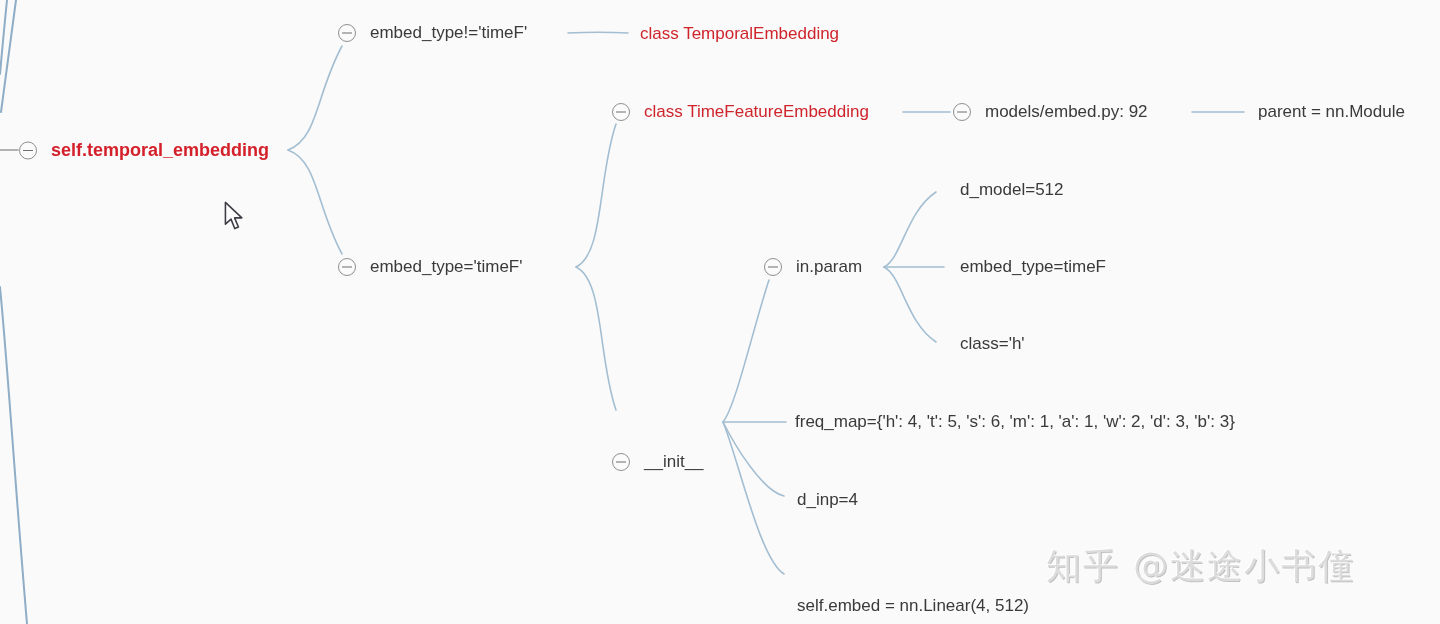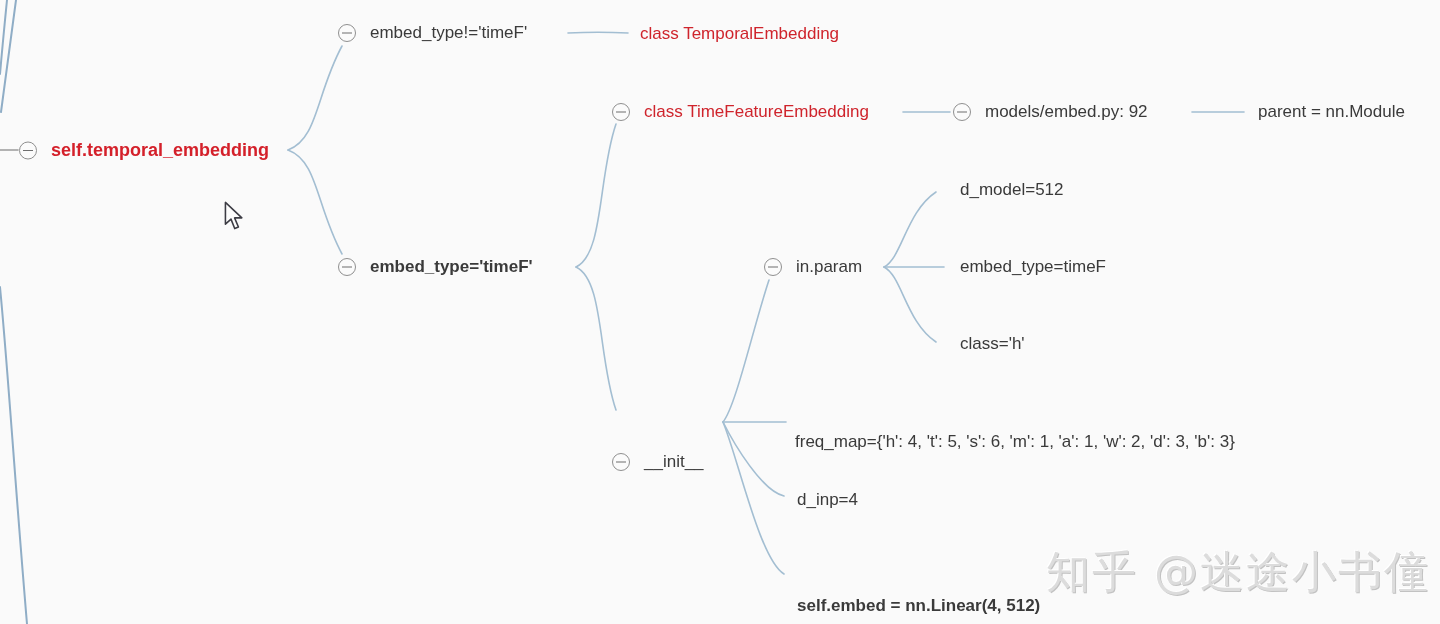--- a/index.html
+++ b/index.html
@@ -25,27 +25,27 @@
     width:18px;height:18px;flex:0 0 18px;
     border:1.6px solid #8f8f8f;border-radius:50%;
     background:#fbfbfb;position:relative;box-sizing:border-box;
     margin-right:14px;
   }
   .collapse::after{
     content:"";position:absolute;left:3px;right:3px;top:50%;
     border-top:1.6px solid #6f6f6f;transform:translateY(-50%);
   }
   .label{font-size:17px;color:#3a3a3a;letter-spacing:0px;}
-  .label.bold{font-weight:700;}
+  .label.bold{font-weight:400;}
   .label.red{color:#cf242c;}
   .label.root{font-size:18px;font-weight:700;color:#d4202a;}
 
   .watermark{
     position:absolute;left:1046px;top:543px;
-    font-size:44px;letter-spacing:2px;
+    font-size:35px;letter-spacing:2px;
     color:#dcdcdc;
     text-shadow:-1px -1px 0 #ffffff, 1px 1px 0 #c2c2c2;
     font-family:"DejaVu Sans",sans-serif;
     user-select:none;
   }
   .cursor{position:absolute;left:224px;top:201px;width:20px;height:30px;}
 </style>
 </head>
 <body>
 
@@ -126,21 +126,21 @@
   </div>
 
   <div class="node" style="left:960px;top:267px;">
     <span class="label">embed_type=timeF</span>
   </div>
 
   <div class="node" style="left:960px;top:344px;">
     <span class="label">class='h'</span>
   </div>
 
-  <div class="node" style="left:795px;top:422px;margin-top:20px;">
+  <div class="node" style="left:795px;top:422px;">
     <span class="label">freq_map={'h': 4, 't': 5, 's': 6, 'm': 1, 'a': 1, 'w': 2, 'd': 3, 'b': 3}</span>
   </div>
 
   <div class="node" style="left:797px;top:500px;">
     <span class="label">d_inp=4</span>
   </div>
 
   <div class="node" style="left:797px;top:578px;margin-top:28px;">
     <span class="label bold">self.embed = nn.Linear(4, 512)</span>
   </div>

